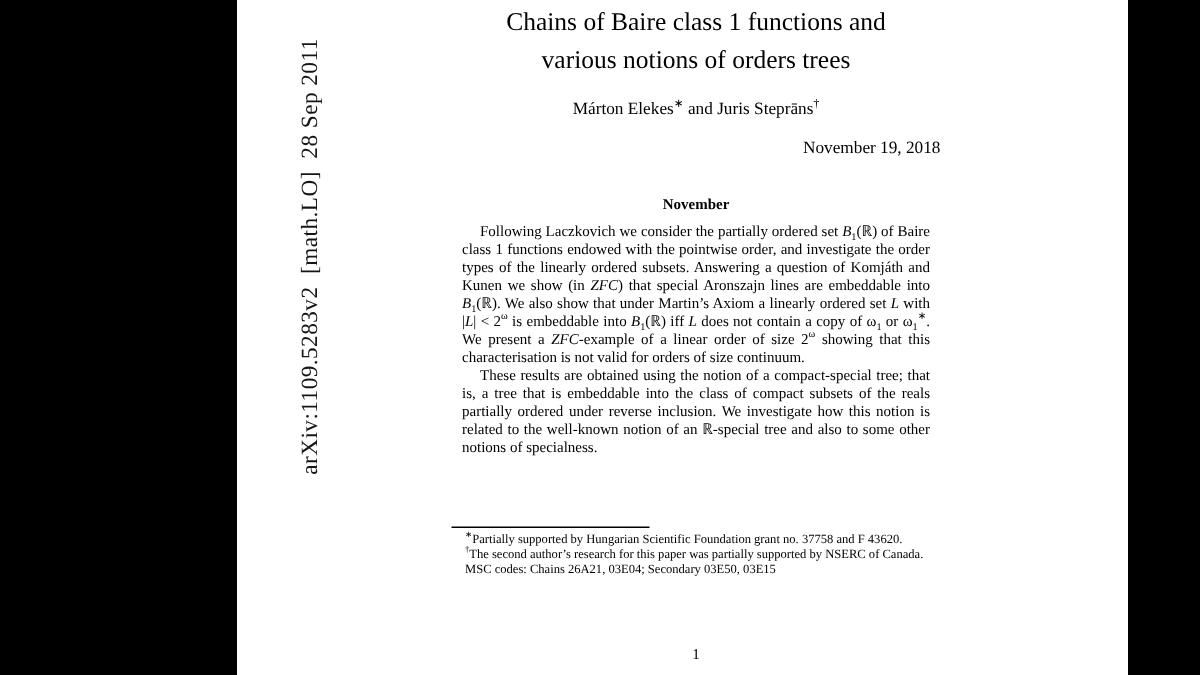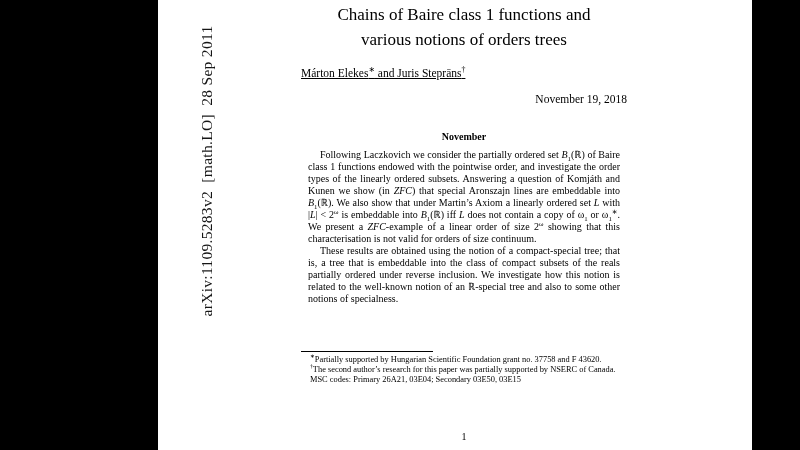--- a/index.html
+++ b/index.html
@@ -40,21 +40,21 @@
     width: 326px; height: 450px; margin-left: 21px;
   }
 
   .title {
     margin: 3px 0 0 0;
     font-size: 17px;
     font-weight: normal;
     line-height: 1.45;
     text-align: center;
   }
-  .authors { margin-top: 15px; text-align: left; font-size: 11.5px; text-decoration: underline; }
+  .authors { margin-top: 15px; text-align: center; font-size: 11.5px; }
   .date    { margin-top: 14px; text-align: right; font-size: 11.5px; }
 
   .abs-heading {
     margin-top: 26px;
     text-align: center;
     font-size: 10px;
     font-weight: bold;
   }
 
   .abstract {
@@ -114,20 +114,20 @@
 
       <div class="abstract">
         <p>Following Laczkovich we consider the partially ordered set <i>B</i><sub>1</sub>(ℝ) of Baire class 1 functions endowed with the pointwise order, and investigate the order types of the linearly ordered subsets. Answering a question of Komjáth and Kunen we show (in <i>ZFC</i>) that special Aronszajn lines are embeddable into <i>B</i><sub>1</sub>(ℝ). We also show that under Martin’s Axiom a linearly ordered set <i>L</i> with |<i>L</i>| &lt; 2<sup>ω</sup> is embeddable into <i>B</i><sub>1</sub>(ℝ) iff <i>L</i> does not contain a copy of ω<sub>1</sub> or ω<sub>1</sub><sup>∗</sup>. We present a <i>ZFC</i>-example of a linear order of size 2<sup>ω</sup> showing that this characterisation is not valid for orders of size continuum.</p>
         <p>These results are obtained using the notion of a compact-special tree; that is, a tree that is embeddable into the class of compact subsets of the reals partially ordered under reverse inclusion. We investigate how this notion is related to the well-known notion of an ℝ-special tree and also to some other notions of specialness.</p>
       </div>
 
       <div class="footnotes">
         <div class="footnote-rule"></div>
         <p><sup>∗</sup>Partially supported by Hungarian Scientific Foundation grant no. 37758 and F 43620.</p>
         <p><sup>†</sup>The second author’s research for this paper was partially supported by NSERC of Canada.</p>
-        <p>MSC codes: Primary 26A21, 03E04; Secondary 03E50, 03E15</p>
+        <p>MSC codes: Chains 26A21, 03E04; Secondary 03E50, 03E15</p>
       </div>
 
       <div class="page-number">1</div>
 
     </div>
   </div>
 </div>
 
 </body></html>

